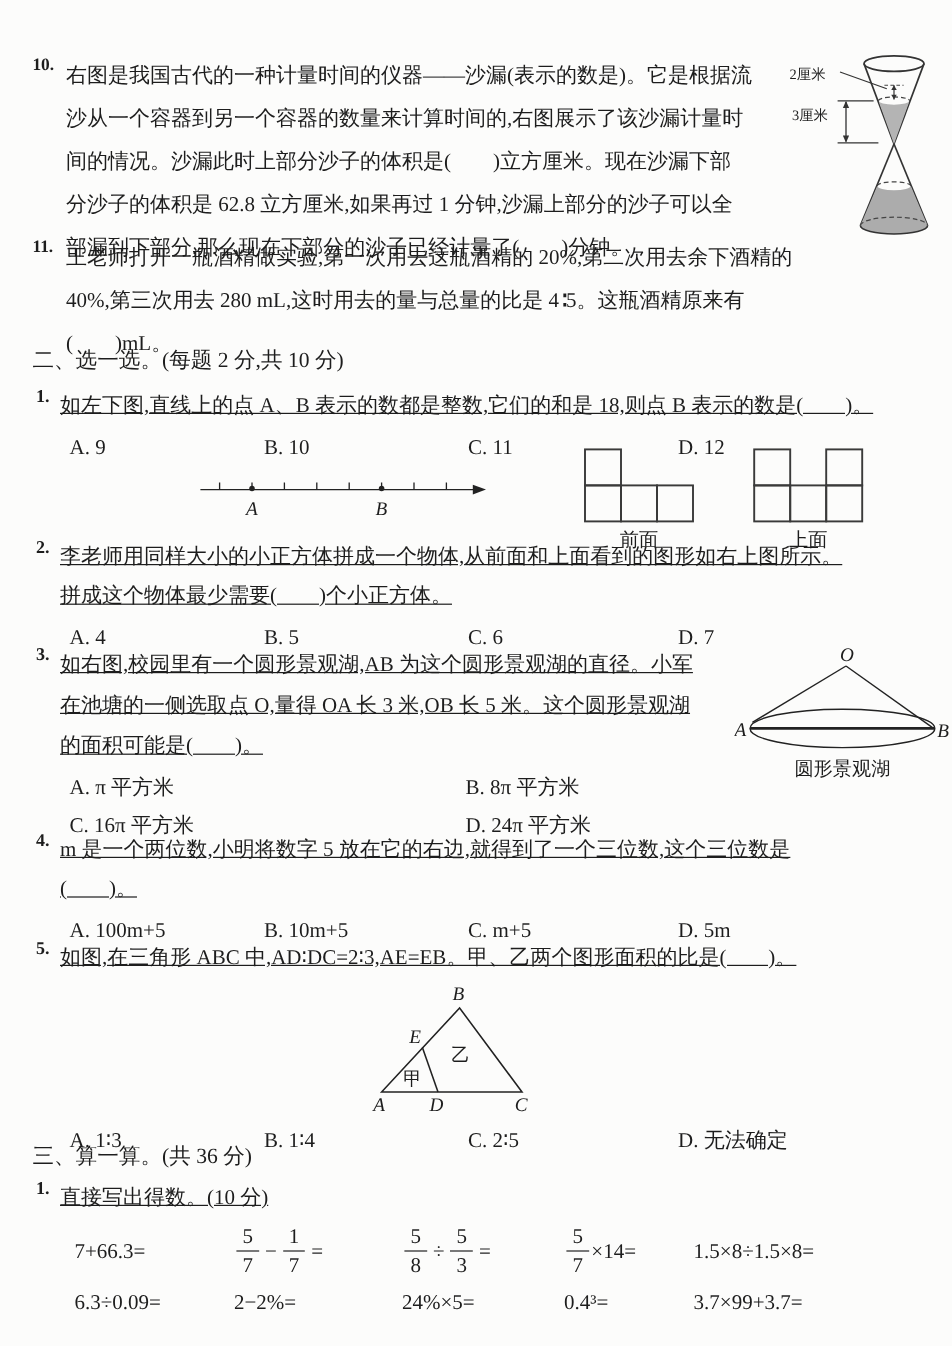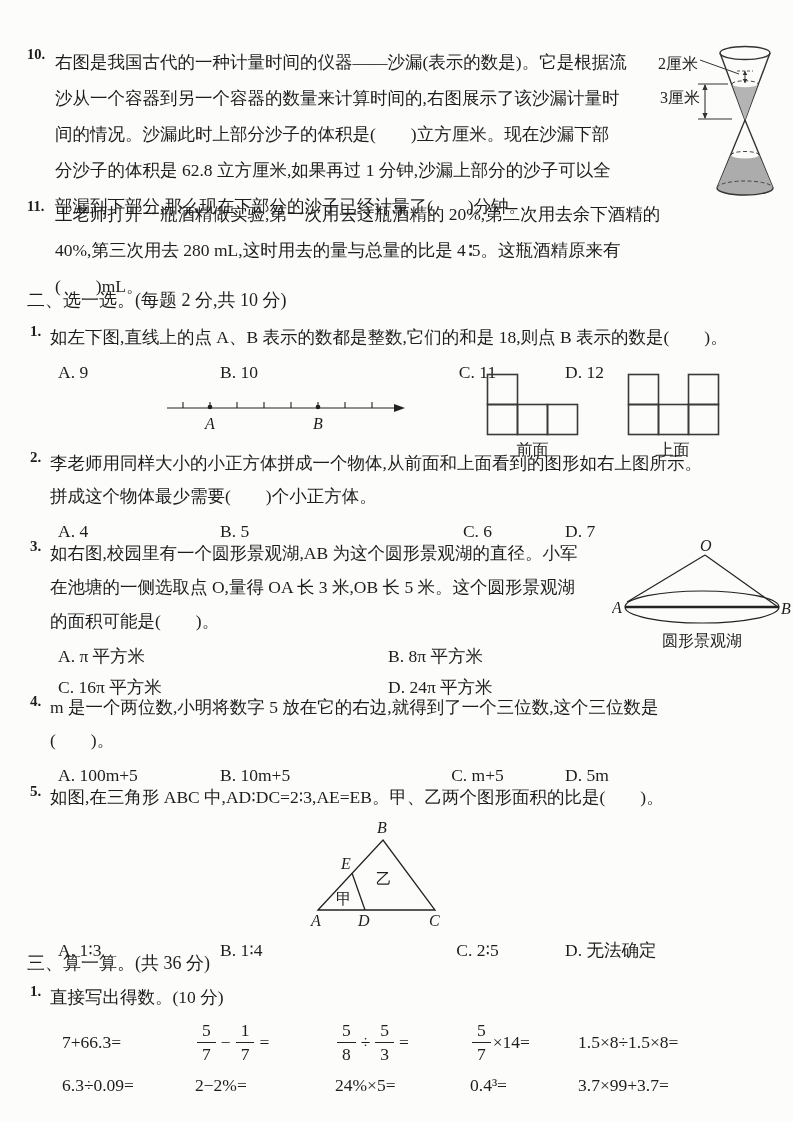--- a/index.html
+++ b/index.html
@@ -6,38 +6,38 @@
   body{
     width:793px;height:1122px;position:relative;overflow:hidden;
     background:#fcfcfb;color:#1d1d1d;
     font-family:"Liberation Serif","DejaVu Serif",serif;
     font-size:17.5px;
   }
   .blk{position:absolute;left:0;width:793px;}
   .qnum{position:absolute;left:27px;top:2px;font-weight:bold;font-size:14.5px;}
   .qnum.s2n{left:30px;font-size:15px;}
   .qtext{margin-left:55px;}
-  .qtext.ind50{margin-left:50px;}
+  .qtext.ind50{margin-left:50px;text-decoration:underline;}
   .tline{line-height:36px;white-space:nowrap;}
   .tline.lh34{line-height:34px;}
   .tline.lh33{line-height:33px;}
   .sec-title{margin-left:27px;font-weight:normal;font-size:18px;}
   .opts4{display:flex;margin-left:58px;line-height:24px;margin-top:6px;}
   .opts4 .opt:nth-child(1){width:162px;}
   .opts4 .opt:nth-child(2){width:170px;}
-  .opts4 .opt:nth-child(3){width:175px;text-align:center;}
+  .opts4 .opt:nth-child(3){width:175px;}
   .opts2{display:grid;grid-template-columns:330px auto;row-gap:7px;
          margin-left:58px;line-height:24px;margin-top:6px;}
   
   .figure{position:absolute;}
   svg{display:block;}
   svg text{font-family:"Liberation Serif","DejaVu Serif",serif;font-size:16px;fill:#1d1d1d;}
   svg text.it{font-style:italic;}
   svg text.cjk{font-size:15.5px;}
-  .dim-label{position:absolute;font-size:16px;white-space:nowrap;}
+  .dim-label{position:absolute;font-size:12px;white-space:nowrap;}
   .fig-caption{text-align:center;font-size:16px;margin-top:3px;}
   .views-wrap{position:absolute;left:470px;top:52px;display:flex;}
   .view-fig{margin-right:32px;padding-left:16px;}
   .fig-tri{margin-left:303px;height:116px;margin-top:4px;}
   
   .calc-row{display:flex;margin-left:62px;align-items:center;}
   .calc-row .cell{display:flex;align-items:center;}
   .calc-row .c1{width:133px;}
   .calc-row .c2{width:140px;}
   .calc-row .c3{width:135px;}

